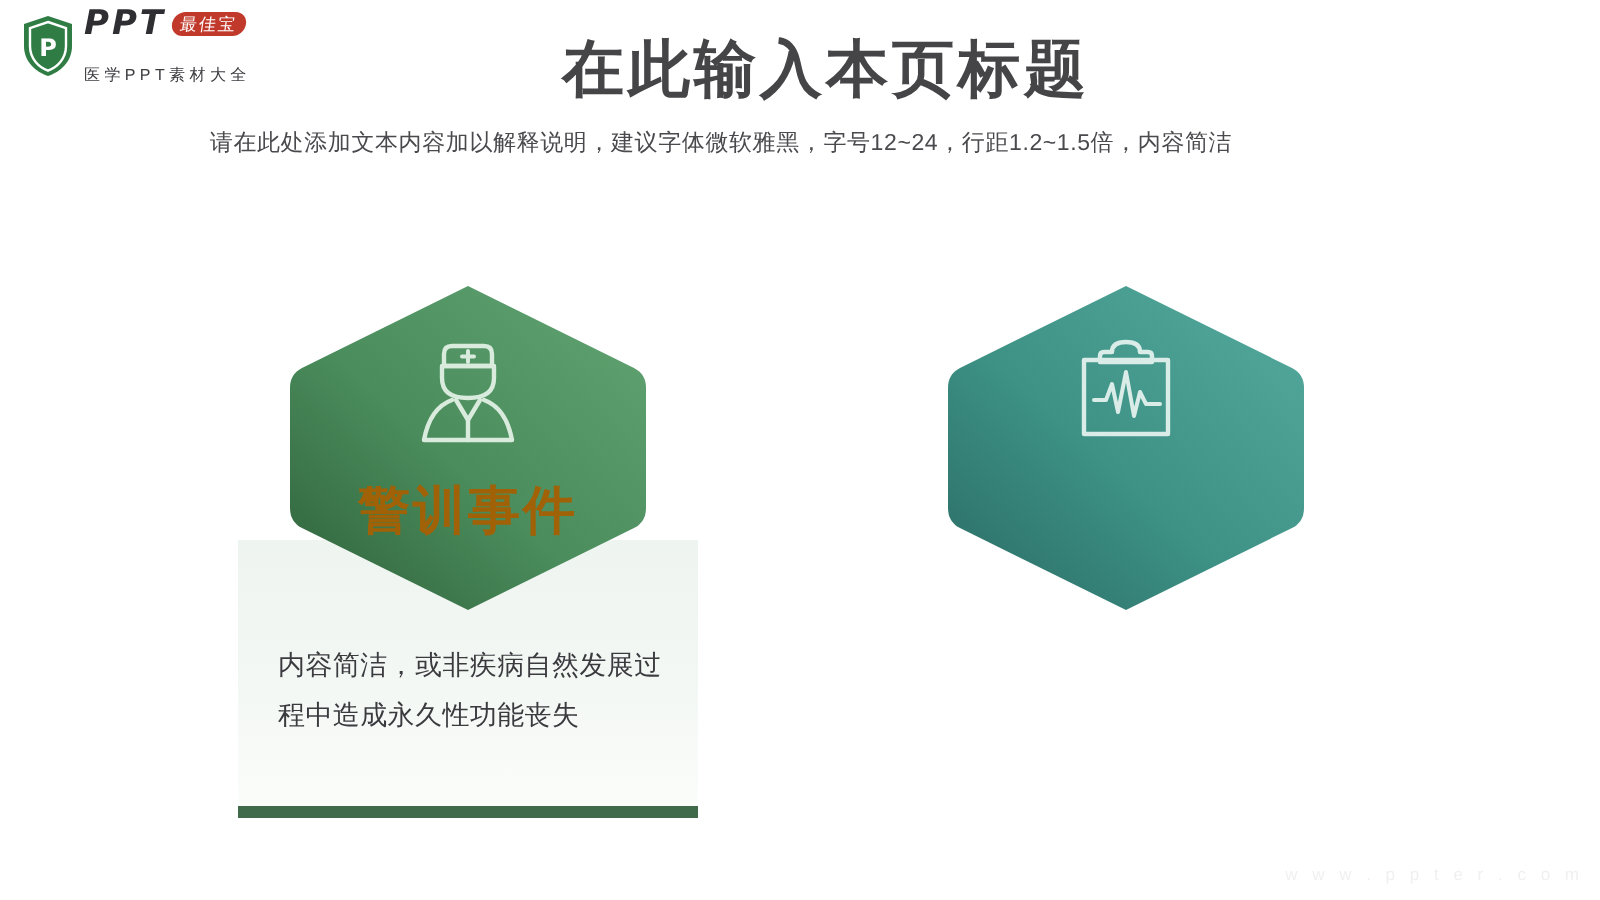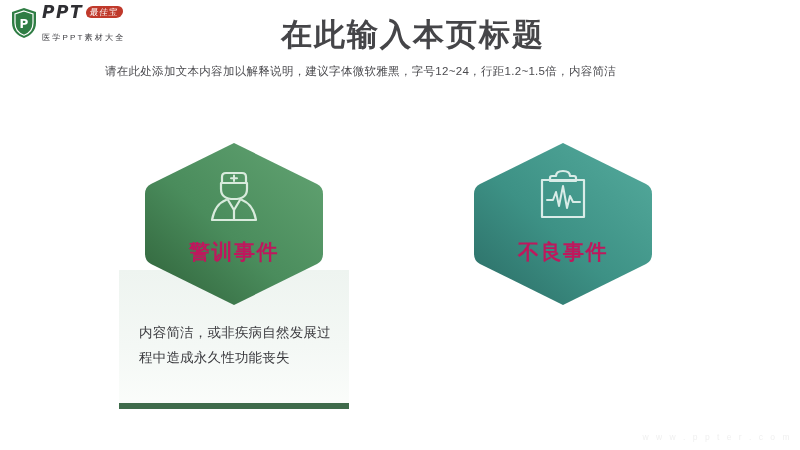--- a/index.html
+++ b/index.html
@@ -164,23 +164,23 @@
     width: 186px;
     text-align: center;
   }
   .hex-icon svg { display: inline-block; }
   .hex-label {
     position: absolute;
     left: 0;
     top: 98px;
     width: 186px;
     text-align: center;
-    font-size: 21px;
+    font-size: 26px;
     font-weight: bold;
-    color: #be185d;
+    color: #a16207;
     letter-spacing: 1.5px;
     white-space: nowrap;
   }
 
   
   .watermark {
     position: absolute;
     right: 8px;
     bottom: 8px;
     font-size: 8.5px;
@@ -260,19 +260,18 @@
         </defs>
         <path d="M93 3 L176 44 Q182 47 182 54 V114 Q182 121 176 124 L93 165 L10 124 Q4 121 4 114 V54 Q4 47 10 44 Z" fill="url(#gradR)" stroke="none" stroke-linejoin="round"></path>
       </svg>
       <div class="hex-icon">
         <svg width="54" height="56" viewBox="0 0 54 56" fill="none" stroke="#d9ece8" stroke-width="2.2" stroke-linejoin="round" stroke-linecap="round">
           <rect x="6" y="12" width="42" height="37"></rect>
           <path d="M20 8 Q20 3 27 3 Q34 3 34 8 H38 Q40 8 40 10 V13 H14 V10 Q14 8 16 8 Z"></path>
           <path d="M11 32 H17 L20 24 L23 38 L27 18 L31 40 L34 28 L37 34 H44" stroke-width="2"></path>
         </svg>
       </div>
-      <div class="hex-label">不良事件</div>
     </div>
   </div>
 
 </div>
 
 <div class="watermark">w w w . p p t e r . c o m</div>
 
 </body></html>

